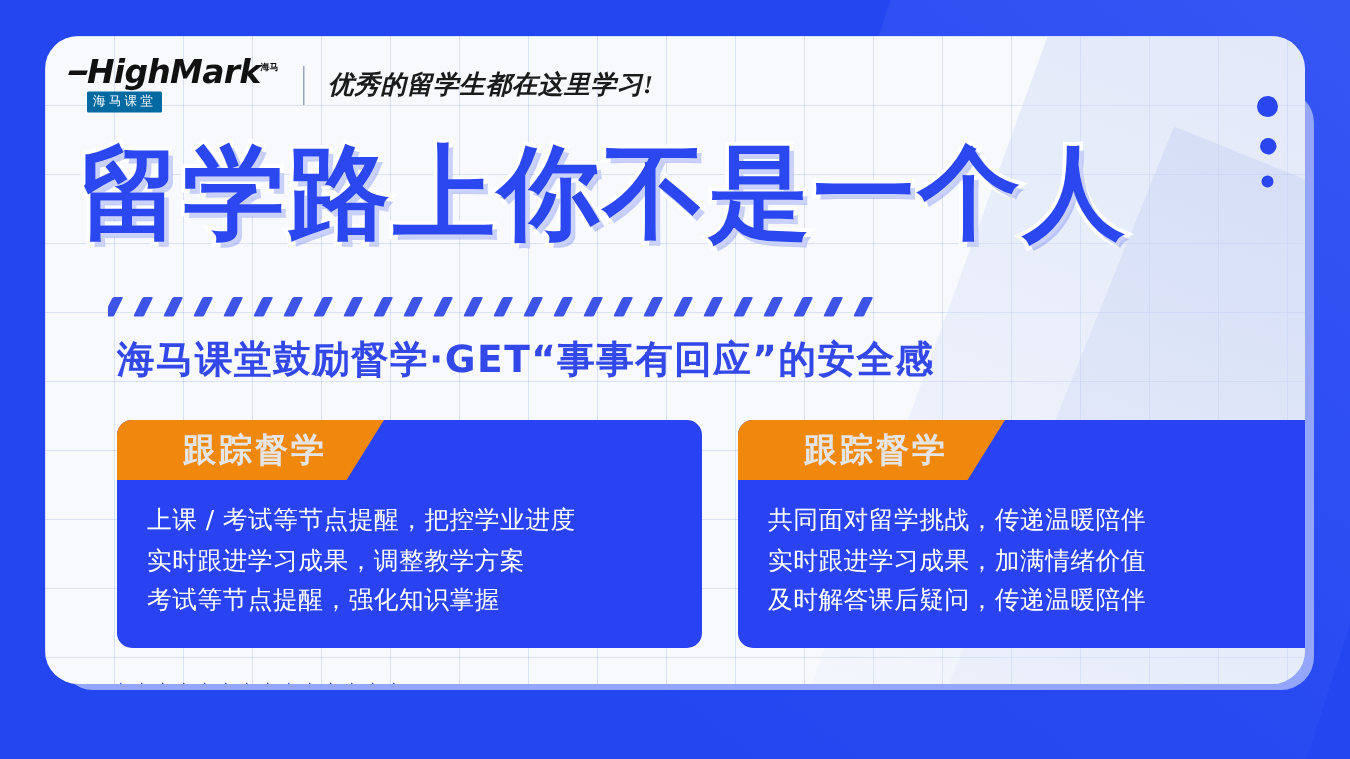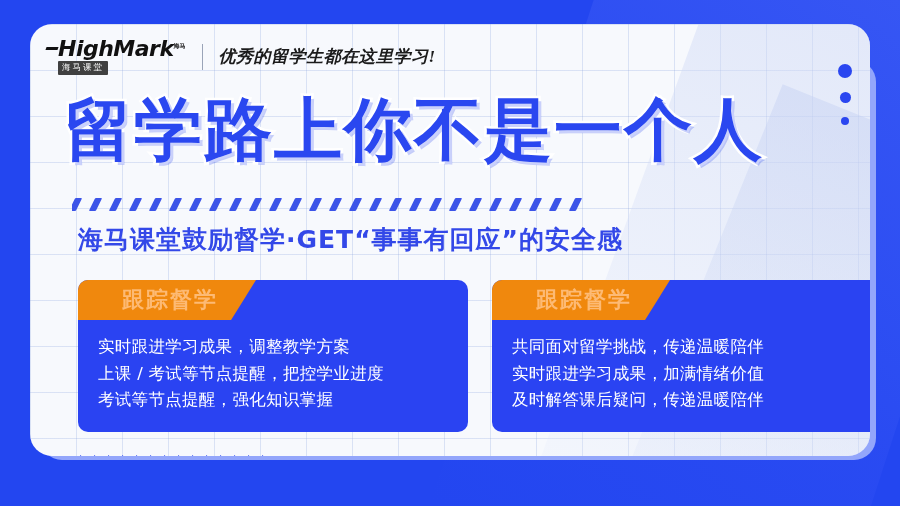--- a/index.html
+++ b/index.html
@@ -54,37 +54,37 @@
   .logo{display:flex;flex-direction:column;align-items:flex-start;}
   .logo-main{
     font-family:"DejaVu Sans",sans-serif;
     font-weight:bold;font-style:italic;font-size:22px;color:#111;
     letter-spacing:-.5px;line-height:1;position:relative;
   }
   .logo-main .hm-sup{
     font-size:6px;vertical-align:super;letter-spacing:0;font-style:normal;
   }
   .logo-cn{
-    margin-top:1px;background:#404040;color:#fff;font-size:8.5px;
+    margin-top:1px;background:#0369a1;color:#fff;font-size:8.5px;
     padding:1px 4px;letter-spacing:2px;border-radius:1px;
   }
   .logo-dash{
     position:absolute;left:-12px;top:9px;width:12px;height:3px;background:#111;
     transform:skewX(-20deg);
   }
   .divider-v{width:1px;height:26px;background:#9aa4b8;margin:0 4px;}
   .tagline{
     font-family:"Liberation Serif","DejaVu Serif",serif;
     font-style:italic;font-weight:bold;font-size:17px;color:#1b1b1b;
     letter-spacing:.5px;
   }
 
   
   .headline{
-    position:absolute;left:34px;top:72px;width:790px;
+    position:absolute;left:22px;top:72px;width:790px;
     font-family:"DejaVu Sans","Liberation Sans",sans-serif;
     font-weight:bold;font-size:68px;line-height:1;
     color:#2A47F0;letter-spacing:2px;white-space:nowrap;
     -webkit-text-stroke:5px #ffffff;
     paint-order:stroke fill;
     text-shadow:
        0 0 0 #fff,
        3px 3px 0 rgba(42,71,240,.25);
   }
 
@@ -116,21 +116,21 @@
     position:relative;height:40px;display:flex;align-items:center;
     padding-left:44px;box-sizing:border-box;
   }
   .card-head-bg{
     position:absolute;left:0;top:0;height:40px;width:178px;
     background:#F0880D;
     border-top-left-radius:10px;
     clip-path:polygon(0 0,100% 0,86% 100%,0 100%);
   }
   .card-head-txt{
-    position:relative;z-index:2;color:#fdba74;font-size:22px;font-weight:bold;
+    position:relative;z-index:2;color:#e5e5e5;font-size:22px;font-weight:bold;
     font-family:"DejaVu Sans","Liberation Sans",sans-serif;letter-spacing:2px;
   }
   .card-body{
     padding:14px 16px 4px 20px;color:#ffffff;
     font-family:"DejaVu Sans","Liberation Sans",sans-serif;
     font-size:16.5px;line-height:1.62;letter-spacing:.3px;
   }
   .card-body div{white-space:nowrap;}
 
   
@@ -209,22 +209,22 @@
       <div class="subtitle">海马课堂鼓励督学·GET“事事有回应”的安全感</div>
 
       <div class="cards">
 
         <div class="card">
           <div class="card-head">
             <div class="card-head-bg"></div>
             <div class="card-head-txt">跟踪督学</div>
           </div>
           <div class="card-body">
+            <div>上课 / 考试等节点提醒，把控学业进度</div>
             <div>实时跟进学习成果，调整教学方案</div>
-            <div>上课 / 考试等节点提醒，把控学业进度</div>
             <div>考试等节点提醒，强化知识掌握</div>
           </div>
         </div>
 
         <div class="card">
           <div class="card-head">
             <div class="card-head-bg"></div>
             <div class="card-head-txt">跟踪督学</div>
           </div>
           <div class="card-body">

